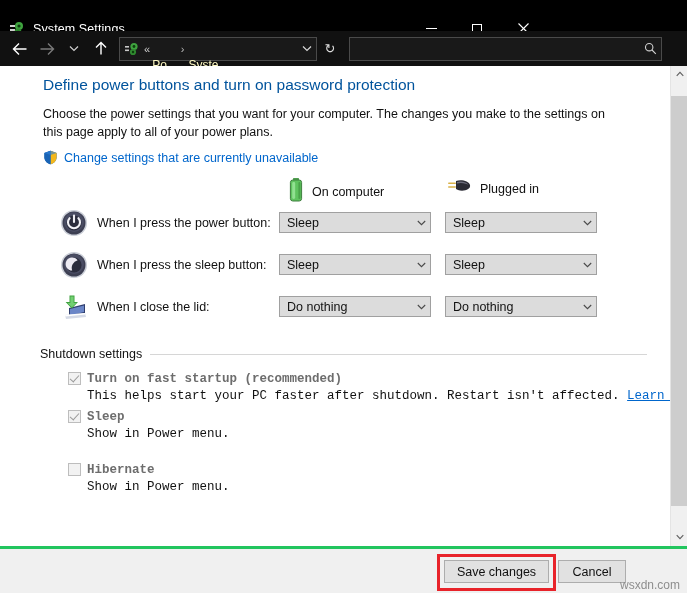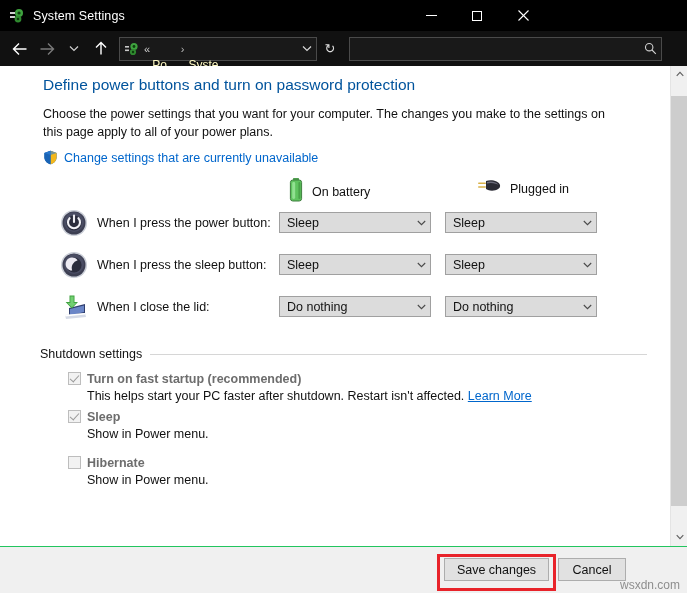--- a/index.html
+++ b/index.html
@@ -10,21 +10,21 @@
     overflow: hidden;
   }
   #app {
     position: relative;
     width: 687px; height: 593px;
     background: #000;
   }
 
   
   .titlebar {
-    position: absolute; top: 0; left: 0;
+    position: absolute; top: 13px; left: 0;
     width: 546px; height: 31px;
     background: #000;
     display: flex; align-items: center;
   }
   .title-icon {
     width: 16px; height: 16px;
     margin-left: 9px; margin-right: 8px;
     position: relative; flex: none;
   }
   .title-text {
@@ -154,21 +154,21 @@
   }
 
   
   .colheads { position: relative; height: 28px; margin-top: 12px; }
   .colhead {
     position: absolute; top: 0;
     display: flex; align-items: center;
   }
   .colhead-label { color: #111; font-size: 12.5px; margin-left: 8px; }
   .ch-battery { left: 288px; }
-  .ch-plug    { left: 476px; }
+  .ch-plug    { left: 446px; }
 
   
   .optrow { position: relative; height: 42px; }
   .opt-icon {
     position: absolute; left: 60px; top: 4px;
     width: 28px; height: 28px;
   }
   .opt-label {
     position: absolute; left: 97px; top: 11px;
     color: #111; font-size: 12.5px; white-space: nowrap;
@@ -187,21 +187,21 @@
     white-space: nowrap; overflow: hidden;
   }
   .combo .arw {
     width: 18px; display: flex; align-items: center; justify-content: center;
     color: #4a4a4a; font-size: 9px;
   }
   .combo-bat  { left: 279px; }
   .combo-plug { left: 445px; }
 
   
-  .chk-item { position: relative; margin-left: 68px; }
+  .chk-item { position: relative; margin-left: 68px; font-family: Liberation Mono, monospace; }
   .chk-line { display: flex; align-items: center; height: 17px; }
   .chkbox {
     width: 13px; height: 13px;
     border: 1px solid #bdbdbd;
     background: #f2f2f2;
     margin-right: 6px; flex: none;
     position: relative;
   }
   .chkbox.checked::after {
     content: "";
@@ -239,21 +239,21 @@
     position: absolute; left: 0; top: 30px;
     width: 17px; height: 410px;
     background: #cdcdcd;
   }
 
   
   .footer {
     position: absolute; top: 546px; left: 0;
     width: 687px; height: 47px;
     background: #f0f0f0;
-    border-top: 1px solid #22c55e;
+    border-top: 3px solid #22c55e;
   }
   .btn {
     position: absolute;
     height: 23px; width: 75px;
     background: #e1e1e1;
     border: 1px solid #adadad;
     color: #111; font-size: 12.5px;
     display: flex; align-items: center; justify-content: center;
     font-family: "Liberation Sans", sans-serif;
     cursor: pointer;
@@ -397,21 +397,21 @@
       <div class="colheads">
         <div class="colhead ch-battery">
           <span>
             <svg width="16" height="26" viewBox="0 0 16 26">
               <rect x="5" y="1" width="6" height="2.2" rx="0.6" fill="#4f9f4f"></rect>
               <rect x="2.4" y="3" width="11.2" height="21" rx="2.4" fill="#5fc35f" stroke="#3f7f3f" stroke-width="1"></rect>
               <rect x="4.2" y="5" width="3" height="17" rx="1.4" fill="#9ee89e" opacity="0.8"></rect>
               <rect x="10.4" y="5" width="2" height="17" rx="1" fill="#2f7a2f" opacity="0.45"></rect>
             </svg>
           </span>
-          <span class="colhead-label">On battery</span>
+          <span class="colhead-label">On computer</span>
         </div>
         <div class="colhead ch-plug">
           <span>
             <svg width="26" height="20" viewBox="0 0 26 20">
               <path d="M10 4 C15 2 23 4 24 8 C25 12 18 15 12 13 L10 12 Z" fill="#2b2b35"></path>
               <path d="M11 5 C15 3.5 21 5 22.5 8 C21 6.5 15 5 11 6.5 Z" fill="#6d6d7d"></path>
               <rect x="2" y="5.4" width="8" height="1.6" rx="0.8" fill="#d9b24a"></rect>
               <rect x="2" y="9.2" width="8" height="1.6" rx="0.8" fill="#d9b24a"></rect>
             </svg>
           </span>
@@ -527,21 +527,21 @@
         </div>
 
         <div class="chk-item" style="margin-top:5px;">
           <div class="chk-line">
             <span class="chkbox checked"></span>
             <span class="chk-label">Sleep</span>
           </div>
           <div class="chk-sub">Show in Power menu.</div>
         </div>
 
-        <div class="chk-item" style="margin-top:13px;">
+        <div class="chk-item" style="margin-top:20px;">
           <div class="chk-line">
             <span class="chkbox"></span>
             <span class="chk-label">Hibernate</span>
           </div>
           <div class="chk-sub">Show in Power menu.</div>
         </div>
 
       </div>
 
     </div>

